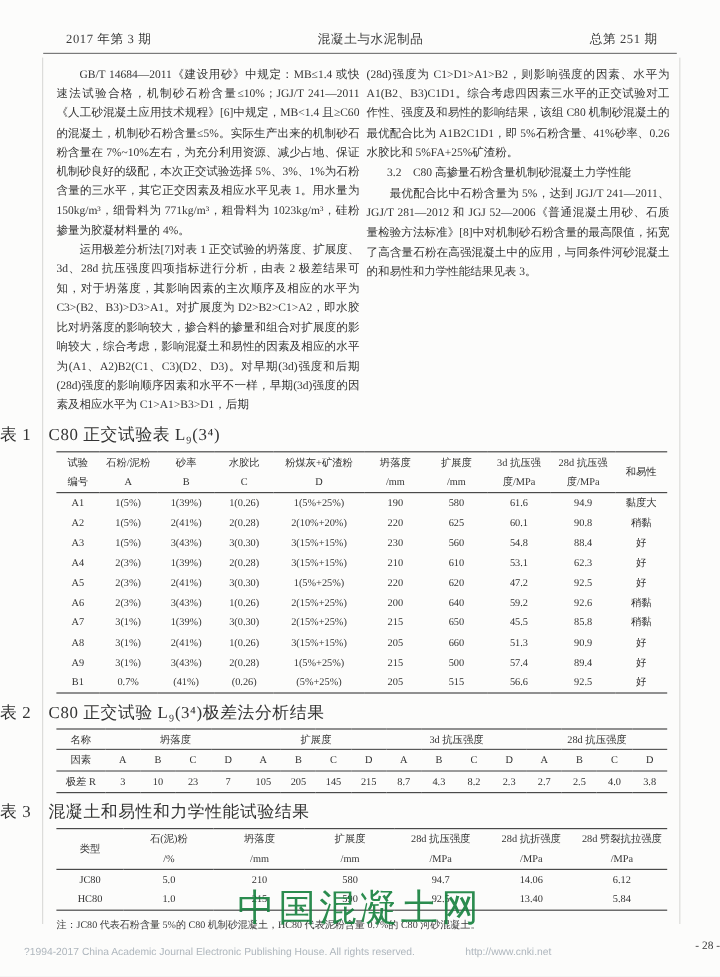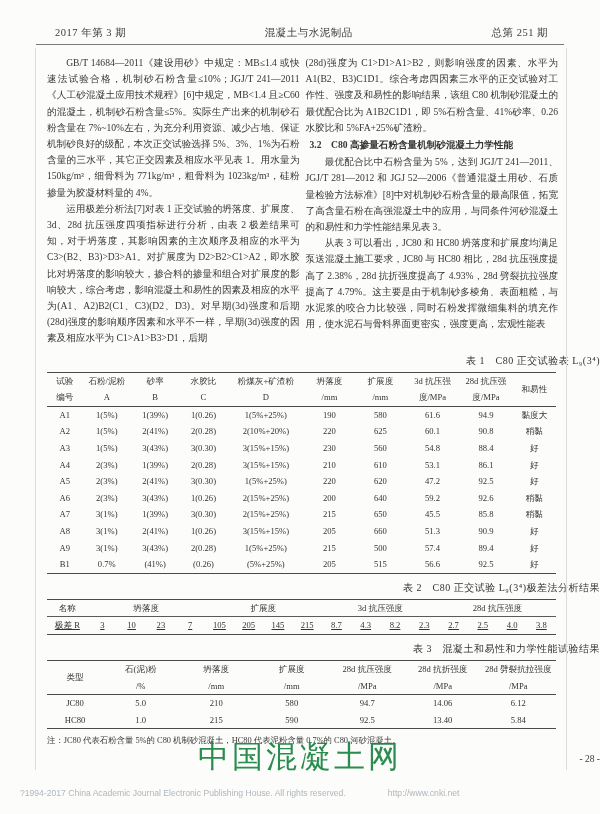--- a/index.html
+++ b/index.html
@@ -15,36 +15,36 @@
   .jheader {
     display:flex; justify-content:space-between; align-items:flex-end;
     padding:26px 52px 4px 55px; font-size:10.5px; color:#3a3a3a; letter-spacing:0.5px;
   }
   .header-rule { margin:0 36px; border-bottom:1px solid #7a7a7a; height:0; }
 
   .columns { display:flex; gap:6px; padding:10px 42px 0 47px; }
   .col { flex:1; font-size:9.6px; line-height:16.2px; text-align:justify; color:#343434; }
   .col p { text-indent:2em; }
   .col p.noindent { text-indent:0; }
-  .col .sec-heading { font-weight:700; text-indent:0; margin:1px 4px; }
-
-  .tbl-title { text-align:right; font-size:10px; color:#333; margin-top:7px; letter-spacing:0.5px; }
+  .col .sec-heading { font-weight:400; text-indent:0; margin:1px 17px; }
+
+  .tbl-title { text-align:left; font-size:14px; color:#333; margin-top:7px; letter-spacing:0.5px; }
   .tbl-wrap { padding:0 44px 0 47px; }
   table.rule-table {
     width:100%; border-collapse:collapse; table-layout:fixed;
     font-size:8.6px; color:#333; margin-top:4px;
     border-top:1.4px solid #4a4a4a; border-bottom:1.4px solid #4a4a4a;
   }
   table.rule-table th, table.rule-table td {
     font-weight:normal; text-align:center; padding:1px 0; line-height:14.6px;
     overflow:hidden; white-space:nowrap;
   }
   table.rule-table thead { border-bottom:1px solid #4a4a4a; }
   table.t2 tbody tr, table.t2 thead tr { border-bottom:1px solid #5a5a5a; }
-  table.t2 tbody tr:last-child { border-bottom:none;text-decoration:underline; }
+  table.t2 tbody tr:last-child { border-bottom:none; }
   table.t1 col.c-id { width:7%; } table.t1 col.c-a { width:9.5%; }
   table.t1 col.c-b { width:9.5%; } table.t1 col.c-c { width:9.5%; }
   table.t1 col.c-d { width:15%; } table.t1 col.c-slump { width:10%; }
   table.t1 col.c-spread { width:10%; } table.t1 col.c-3d { width:10.5%; }
   table.t1 col.c-28d { width:10.5%; } table.t1 col.c-work { width:8.5%; }
   table.t2 col.c-name { width:8%; }
   table.t3 col.c-type { width:11%; }
 
   .note { padding:6px 24px 0 47px; font-size:8.4px; color:#3a3a3a; }
   .page-num { padding:8px 0 0 47px; font-size:9.5px; color:#3a3a3a;text-align:right; }
@@ -76,21 +76,20 @@
 
   <div class="columns">
     <div class="col">
       <p>GB/T 14684—2011《建设用砂》中规定：MB≤1.4 或快速法试验合格，机制砂石粉含量≤10%；JGJ/T 241—2011《人工砂混凝土应用技术规程》[6]中规定，MB&lt;1.4 且≥C60 的混凝土，机制砂石粉含量≤5%。实际生产出来的机制砂石粉含量在 7%~10%左右，为充分利用资源、减少占地、保证机制砂良好的级配，本次正交试验选择 5%、3%、1%为石粉含量的三水平，其它正交因素及相应水平见表 1。用水量为 150kg/m³，细骨料为 771kg/m³，粗骨料为 1023kg/m³，硅粉掺量为胶凝材料量的 4%。</p>
       <p>运用极差分析法[7]对表 1 正交试验的坍落度、扩展度、3d、28d 抗压强度四项指标进行分析，由表 2 极差结果可知，对于坍落度，其影响因素的主次顺序及相应的水平为 C3&gt;(B2、B3)&gt;D3&gt;A1。对扩展度为 D2&gt;B2&gt;C1&gt;A2，即水胶比对坍落度的影响较大，掺合料的掺量和组合对扩展度的影响较大，综合考虑，影响混凝土和易性的因素及相应的水平为(A1、A2)B2(C1、C3)(D2、D3)。对早期(3d)强度和后期(28d)强度的影响顺序因素和水平不一样，早期(3d)强度的因素及相应水平为 C1&gt;A1&gt;B3&gt;D1，后期</p>
     </div>
     <div class="col">
       <p class="noindent">(28d)强度为 C1&gt;D1&gt;A1&gt;B2，则影响强度的因素、水平为 A1(B2、B3)C1D1。综合考虑四因素三水平的正交试验对工作性、强度及和易性的影响结果，该组 C80 机制砂混凝土的最优配合比为 A1B2C1D1，即 5%石粉含量、41%砂率、0.26 水胶比和 5%FA+25%矿渣粉。</p>
       <p class="sec-heading">3.2　C80 高掺量石粉含量机制砂混凝土力学性能</p>
       <p>最优配合比中石粉含量为 5%，达到 JGJ/T 241—2011、JGJ/T 281—2012 和 JGJ 52—2006《普通混凝土用砂、石质量检验方法标准》[8]中对机制砂石粉含量的最高限值，拓宽了高含量石粉在高强混凝土中的应用，与同条件河砂混凝土的和易性和力学性能结果见表 3。</p>
-      <p>从表 3 可以看出，JC80 和 HC80 坍落度和扩展度均满足泵送混凝土施工要求，JC80 与 HC80 相比，28d 抗压强度提高了 2.38%，28d 抗折强度提高了 4.93%，28d 劈裂抗拉强度提高了 4.79%。这主要是由于机制砂多棱角、表面粗糙，与水泥浆的咬合力比较强，同时石粉发挥微细集料的填充作用，使水泥石与骨料界面更密实，强度更高，宏观性能表</p>
     </div>
   </div>
 
   <div class="tbl-title">表 1　C80 正交试验表 L₉(3⁴)</div>
   <div class="tbl-wrap">
     <table class="rule-table t1">
       <colgroup>
         <col class="c-id">
           <col class="c-a">
           <col class="c-b">
@@ -166,21 +165,21 @@
           </tr>
           <tr>
             <td>A4</td>
             <td>2(3%)</td>
             <td>1(39%)</td>
             <td>2(0.28)</td>
             <td>3(15%+15%)</td>
             <td>210</td>
             <td>610</td>
             <td>53.1</td>
-            <td>86.1</td>
+            <td>62.3</td>
             <td>好</td>
           </tr>
           <tr>
             <td>A5</td>
             <td>2(3%)</td>
             <td>2(41%)</td>
             <td>3(0.30)</td>
             <td>1(5%+25%)</td>
             <td>220</td>
             <td>620</td>
@@ -258,20 +257,39 @@
       <colgroup>
           <col class="c-name">
         </colgroup>
       <thead>
           <tr>
             <th>名称</th>
             <th colspan="4">坍落度</th>
             <th colspan="4">扩展度</th>
             <th colspan="4">3d 抗压强度</th>
             <th colspan="4">28d 抗压强度</th>
+          </tr>
+          <tr>
+            <th>因素</th>
+            <th>A</th>
+            <th>B</th>
+            <th>C</th>
+            <th>D</th>
+            <th>A</th>
+            <th>B</th>
+            <th>C</th>
+            <th>D</th>
+            <th>A</th>
+            <th>B</th>
+            <th>C</th>
+            <th>D</th>
+            <th>A</th>
+            <th>B</th>
+            <th>C</th>
+            <th>D</th>
           </tr>
         </thead>
         <tbody>
           <tr>
             <td>极差 R</td>
             <td>3</td>
             <td>10</td>
             <td>23</td>
             <td>7</td>
             <td>105</td>

